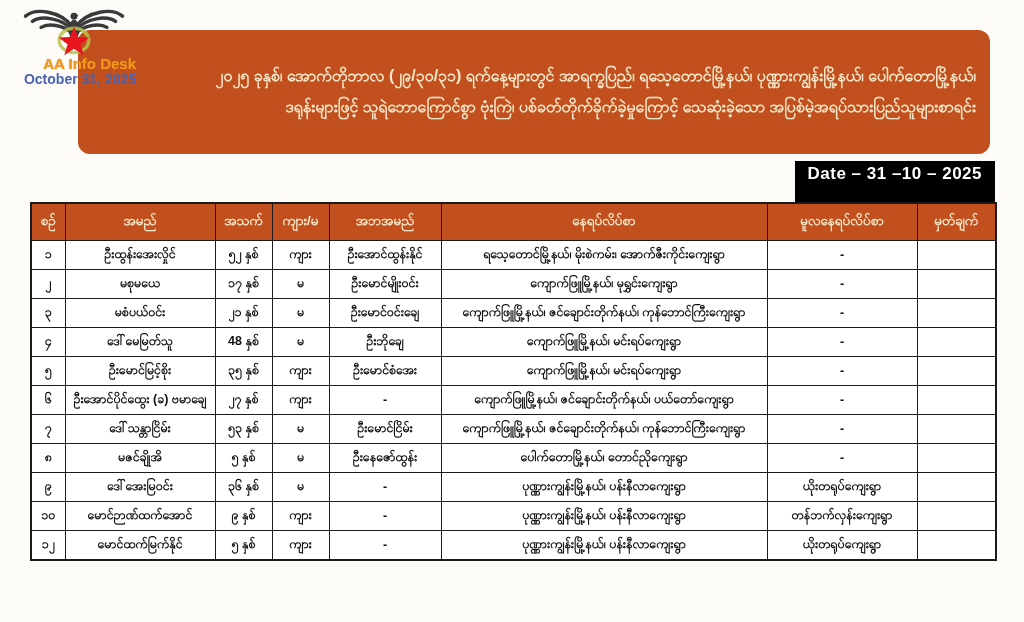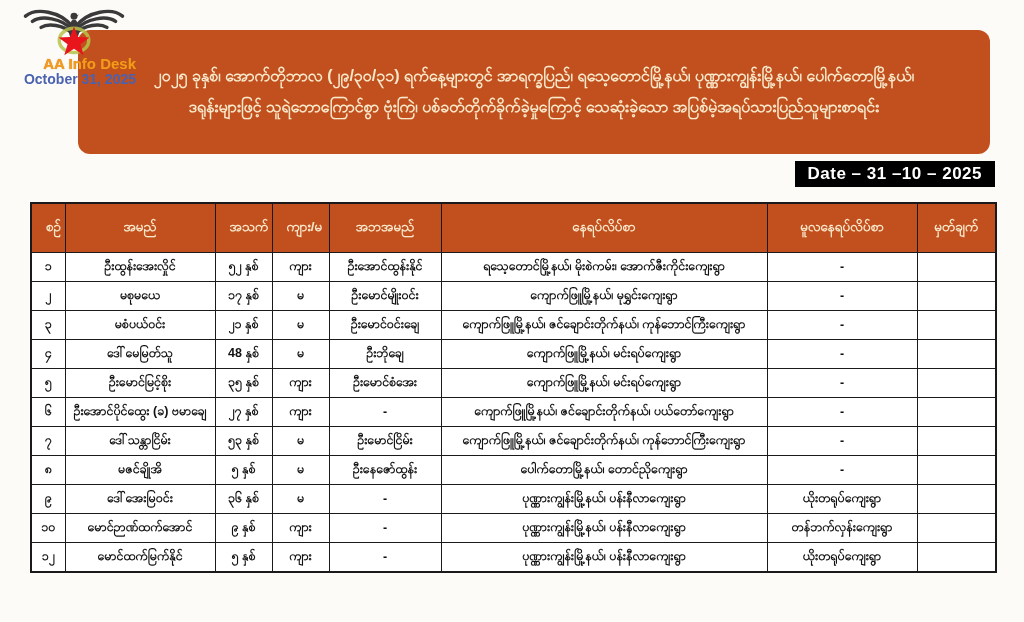--- a/index.html
+++ b/index.html
@@ -29,54 +29,54 @@
   .logo-sub {
     color: #4a62b0; font-weight: 700; font-size: 14px; white-space: nowrap;
   }
 
   
   .banner {
     position: absolute; left: 78px; top: 30px; width: 912px; height: 124px;
     background: #c1501e;
     border-radius: 12px;
     z-index: 2;
-    display: flex; flex-direction: column; justify-content: center; align-items: center;
+    display: flex; flex-direction: column; justify-content: center; align-items: flex-end;
     padding: 6px 14px;
   }
   .banner-line {
     color: #f8e9cb; font-weight: 700; font-size: 16px;
     line-height: 1.93; text-align: center; white-space: nowrap;
   }
 
   
   .date-badge {
     position: absolute; right: 29px; top: 161px;
     background: #000; color: #fff;
     font-weight: 700; font-size: 17px;
-    padding: 3px 13px 3px;
+    padding: 3px 13px 19px;
     letter-spacing: .5px;
     white-space: nowrap;
   }
 
   
   .table-wrap { position: absolute; left: 30px; top: 202px; width: 965px; }
   table {
     width: 965px; border-collapse: collapse; table-layout: fixed;
     border: 2px solid #1a1a1a;
     background: #fff;
   }
   th, td {
     border: 1px solid #1a1a1a;
     text-align: center; vertical-align: middle;
     overflow: hidden; white-space: nowrap;
   }
   thead th {
     background: #c1501e; color: #f8e9cb;
     font-size: 13.5px; font-weight: 700;
-    height: 26px; padding: 14px;
+    height: 26px; padding: 8px;
   }
   tbody td {
     color: #111; font-weight: 600; font-size: 12.5px;
     height: 29px; padding: 1px 3px;
   }
   
   col.c0 { width: 34px; }
   col.c1 { width: 150px; }
   col.c2 { width: 57px; }
   col.c3 { width: 57px; }

